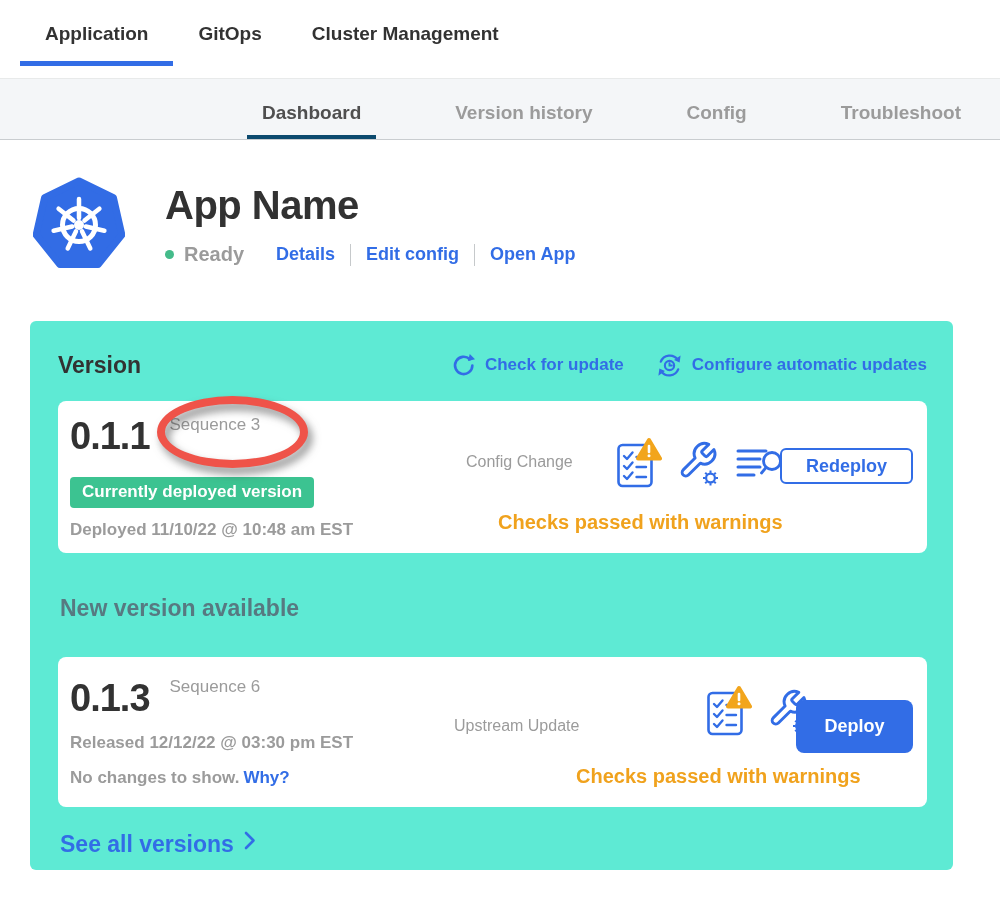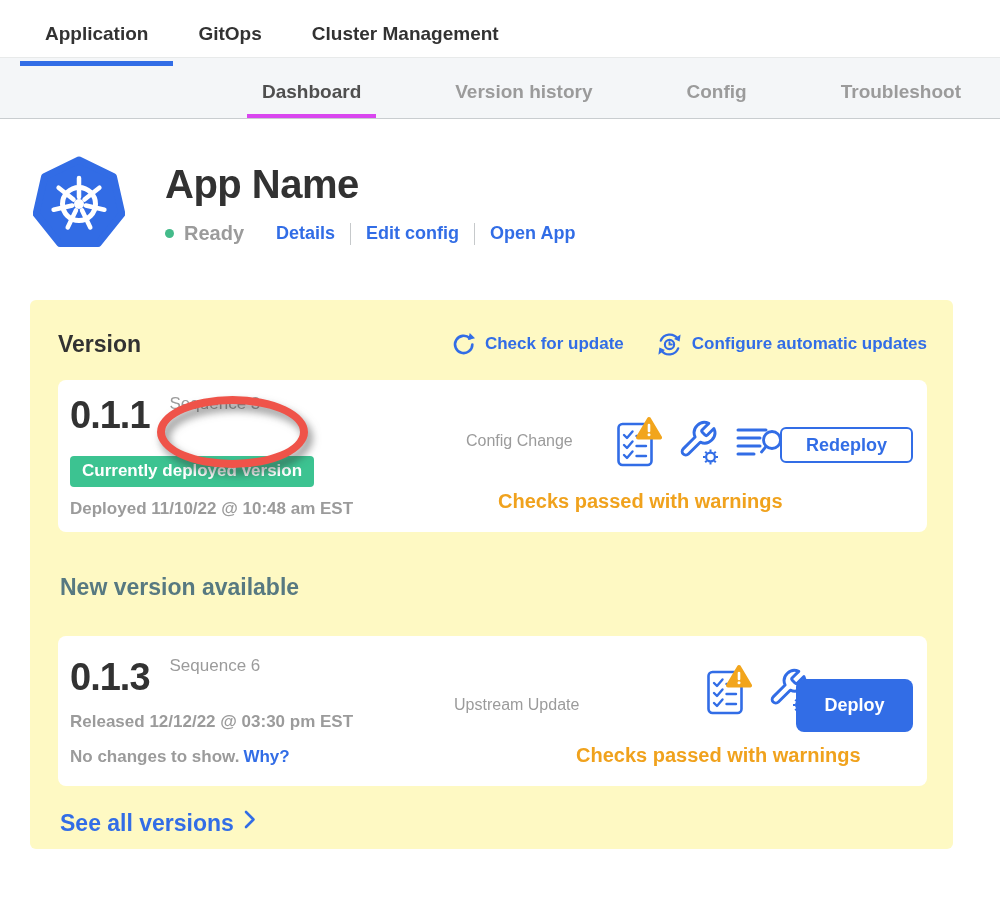--- a/index.html
+++ b/index.html
@@ -1,42 +1,42 @@
 <!DOCTYPE html>
 <html><head>
 <meta charset="utf-8">
 <style>
   * { box-sizing: border-box; }
   html,body { margin:0; padding:0; background:#fff; }
   body { width:1000px; height:898px; overflow:hidden; font-family:"Liberation Sans", sans-serif; }
   .page { position:relative; width:1000px; height:898px; }
 
   
-  .top-nav { display:flex; align-items:flex-start; height:58px; border-bottom:1px solid #e8eaea; padding-left:20px; }
+  .top-nav { display:flex; align-items:flex-start; height:79px; border-bottom:1px solid #e8eaea; padding-left:20px; }
   .top-tab { margin-top:23px; padding:0 25px 21px; font-size:19px; font-weight:700; color:#323232; cursor:pointer; white-space:nowrap; }
   .top-tab.active { border-bottom:5px solid #326de6; padding-bottom:16px; }
 
   
   .sub-nav { display:flex; height:61px; background:#f4f6f8; border-bottom:1px solid #c9cdd0; padding-left:247px; }
   .sub-tab { margin-top:23px; padding:0 15px 15px; font-size:19px; font-weight:700; color:#9b9b9b; cursor:pointer; white-space:nowrap; }
   .sub-tab + .sub-tab { margin-left:64px; }
-  .sub-tab.active { color:#4f4f4f; border-bottom:4px solid #d946ef; padding-bottom:11px; }
+  .sub-tab.active { color:#4f4f4f; border-bottom:4px solid #0c4a6e; padding-bottom:11px; }
 
   
   .app-header { display:flex; margin:37px 0 0 33px; }
   .app-info { margin-left:40px; padding-top:6px; }
   .app-title { font-size:40px; font-weight:700; color:#323232; letter-spacing:-0.5px; }
   .status-row { display:flex; align-items:center; margin-top:15px; }
   .status-dot { width:9px; height:9px; border-radius:50%; background:#44bb8a; margin-right:10px; }
   .status-text { font-size:20px; font-weight:700; color:#9b9b9b; margin-right:32px; }
   .hdr-link { font-size:18px; font-weight:700; color:#326de6; cursor:pointer; }
   .hdr-sep { width:1px; height:22px; background:#c6c9cb; margin:0 15px; }
 
   
-  .version-card { margin:48px 47px 0 30px; width:923px; height:549px; background:#fef9c3; border-radius:6px; padding:30px 26px 22px 28px; }
+  .version-card { margin:48px 47px 0 30px; width:923px; height:549px; background:#5eead4; border-radius:6px; padding:30px 26px 22px 28px; }
   .vc-header { display:flex; justify-content:space-between; align-items:center; height:28px; }
   .vc-title { font-size:23px; font-weight:700; color:#323232; }
   .vc-actions { display:flex; align-items:center; gap:32px; }
   .vc-action { display:flex; align-items:center; gap:9px; color:#326de6; font-size:17px; font-weight:700; cursor:pointer; }
 
   .release-card { position:relative; background:#fff; border-radius:8px; }
   .card-current { height:152px; margin-top:22px; }
   .card-available { height:150px; margin-top:38px; }
 
   .version-row { position:absolute; display:flex; align-items:flex-start; gap:20px; }

